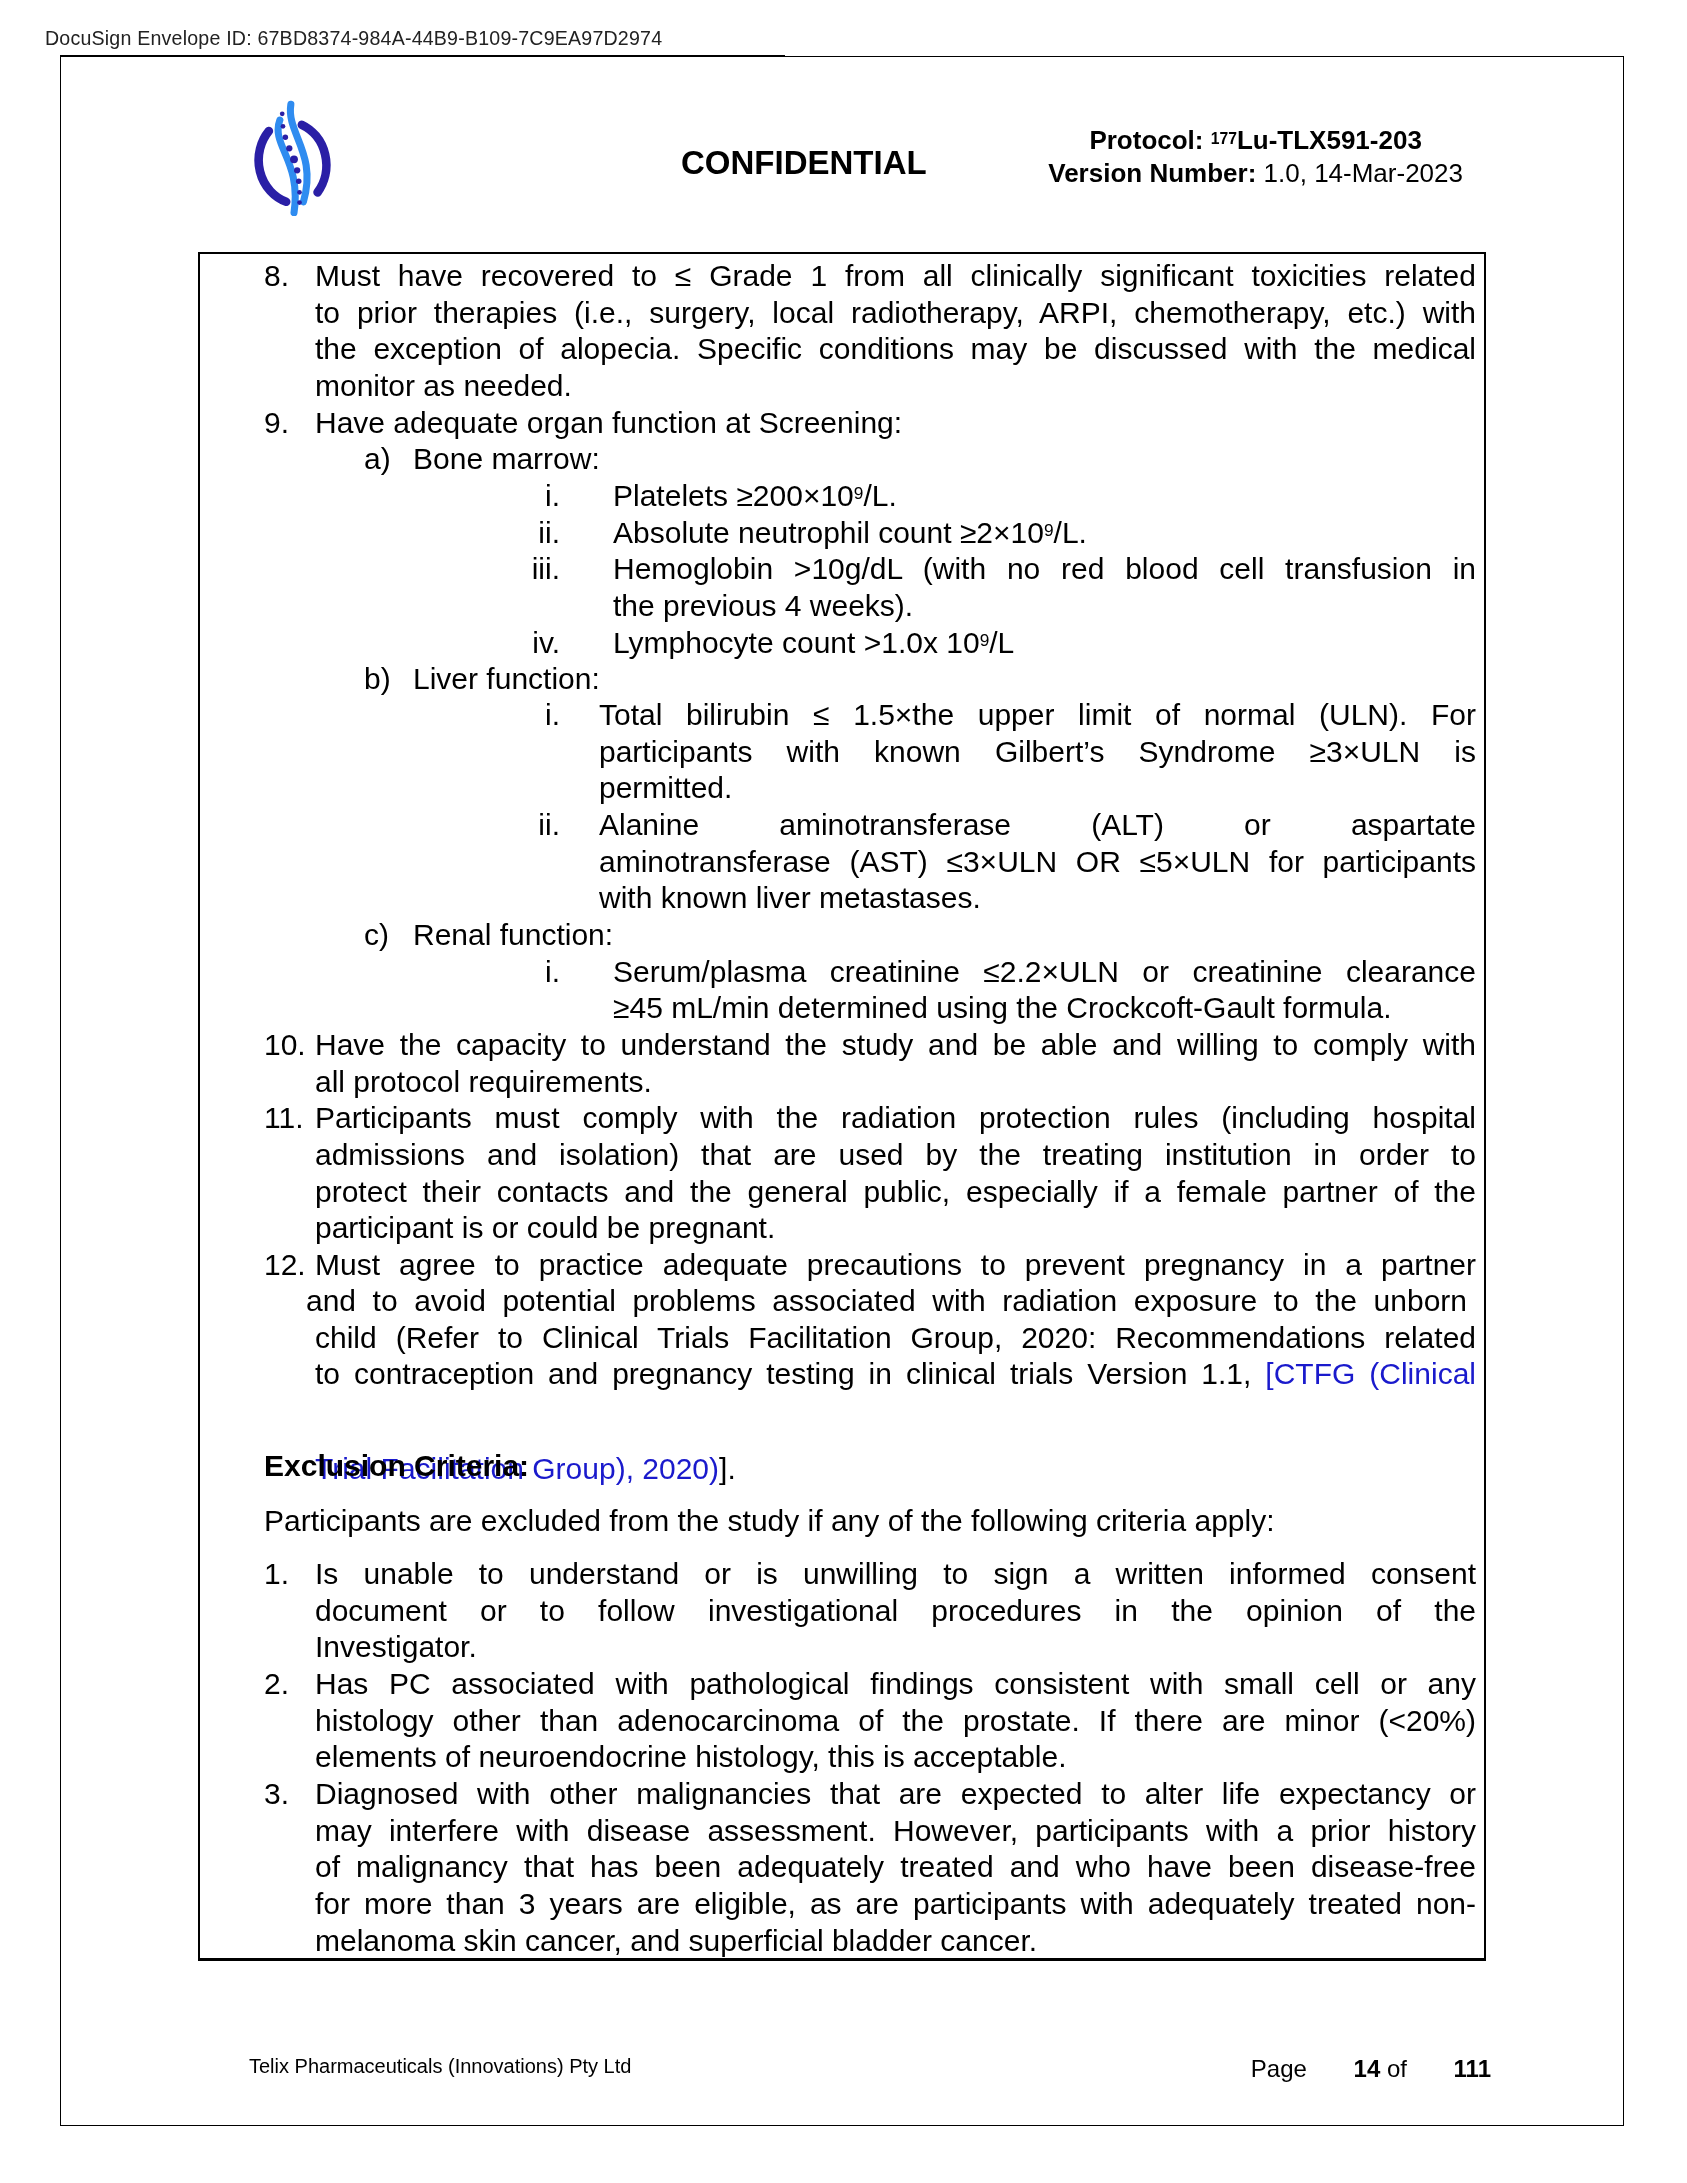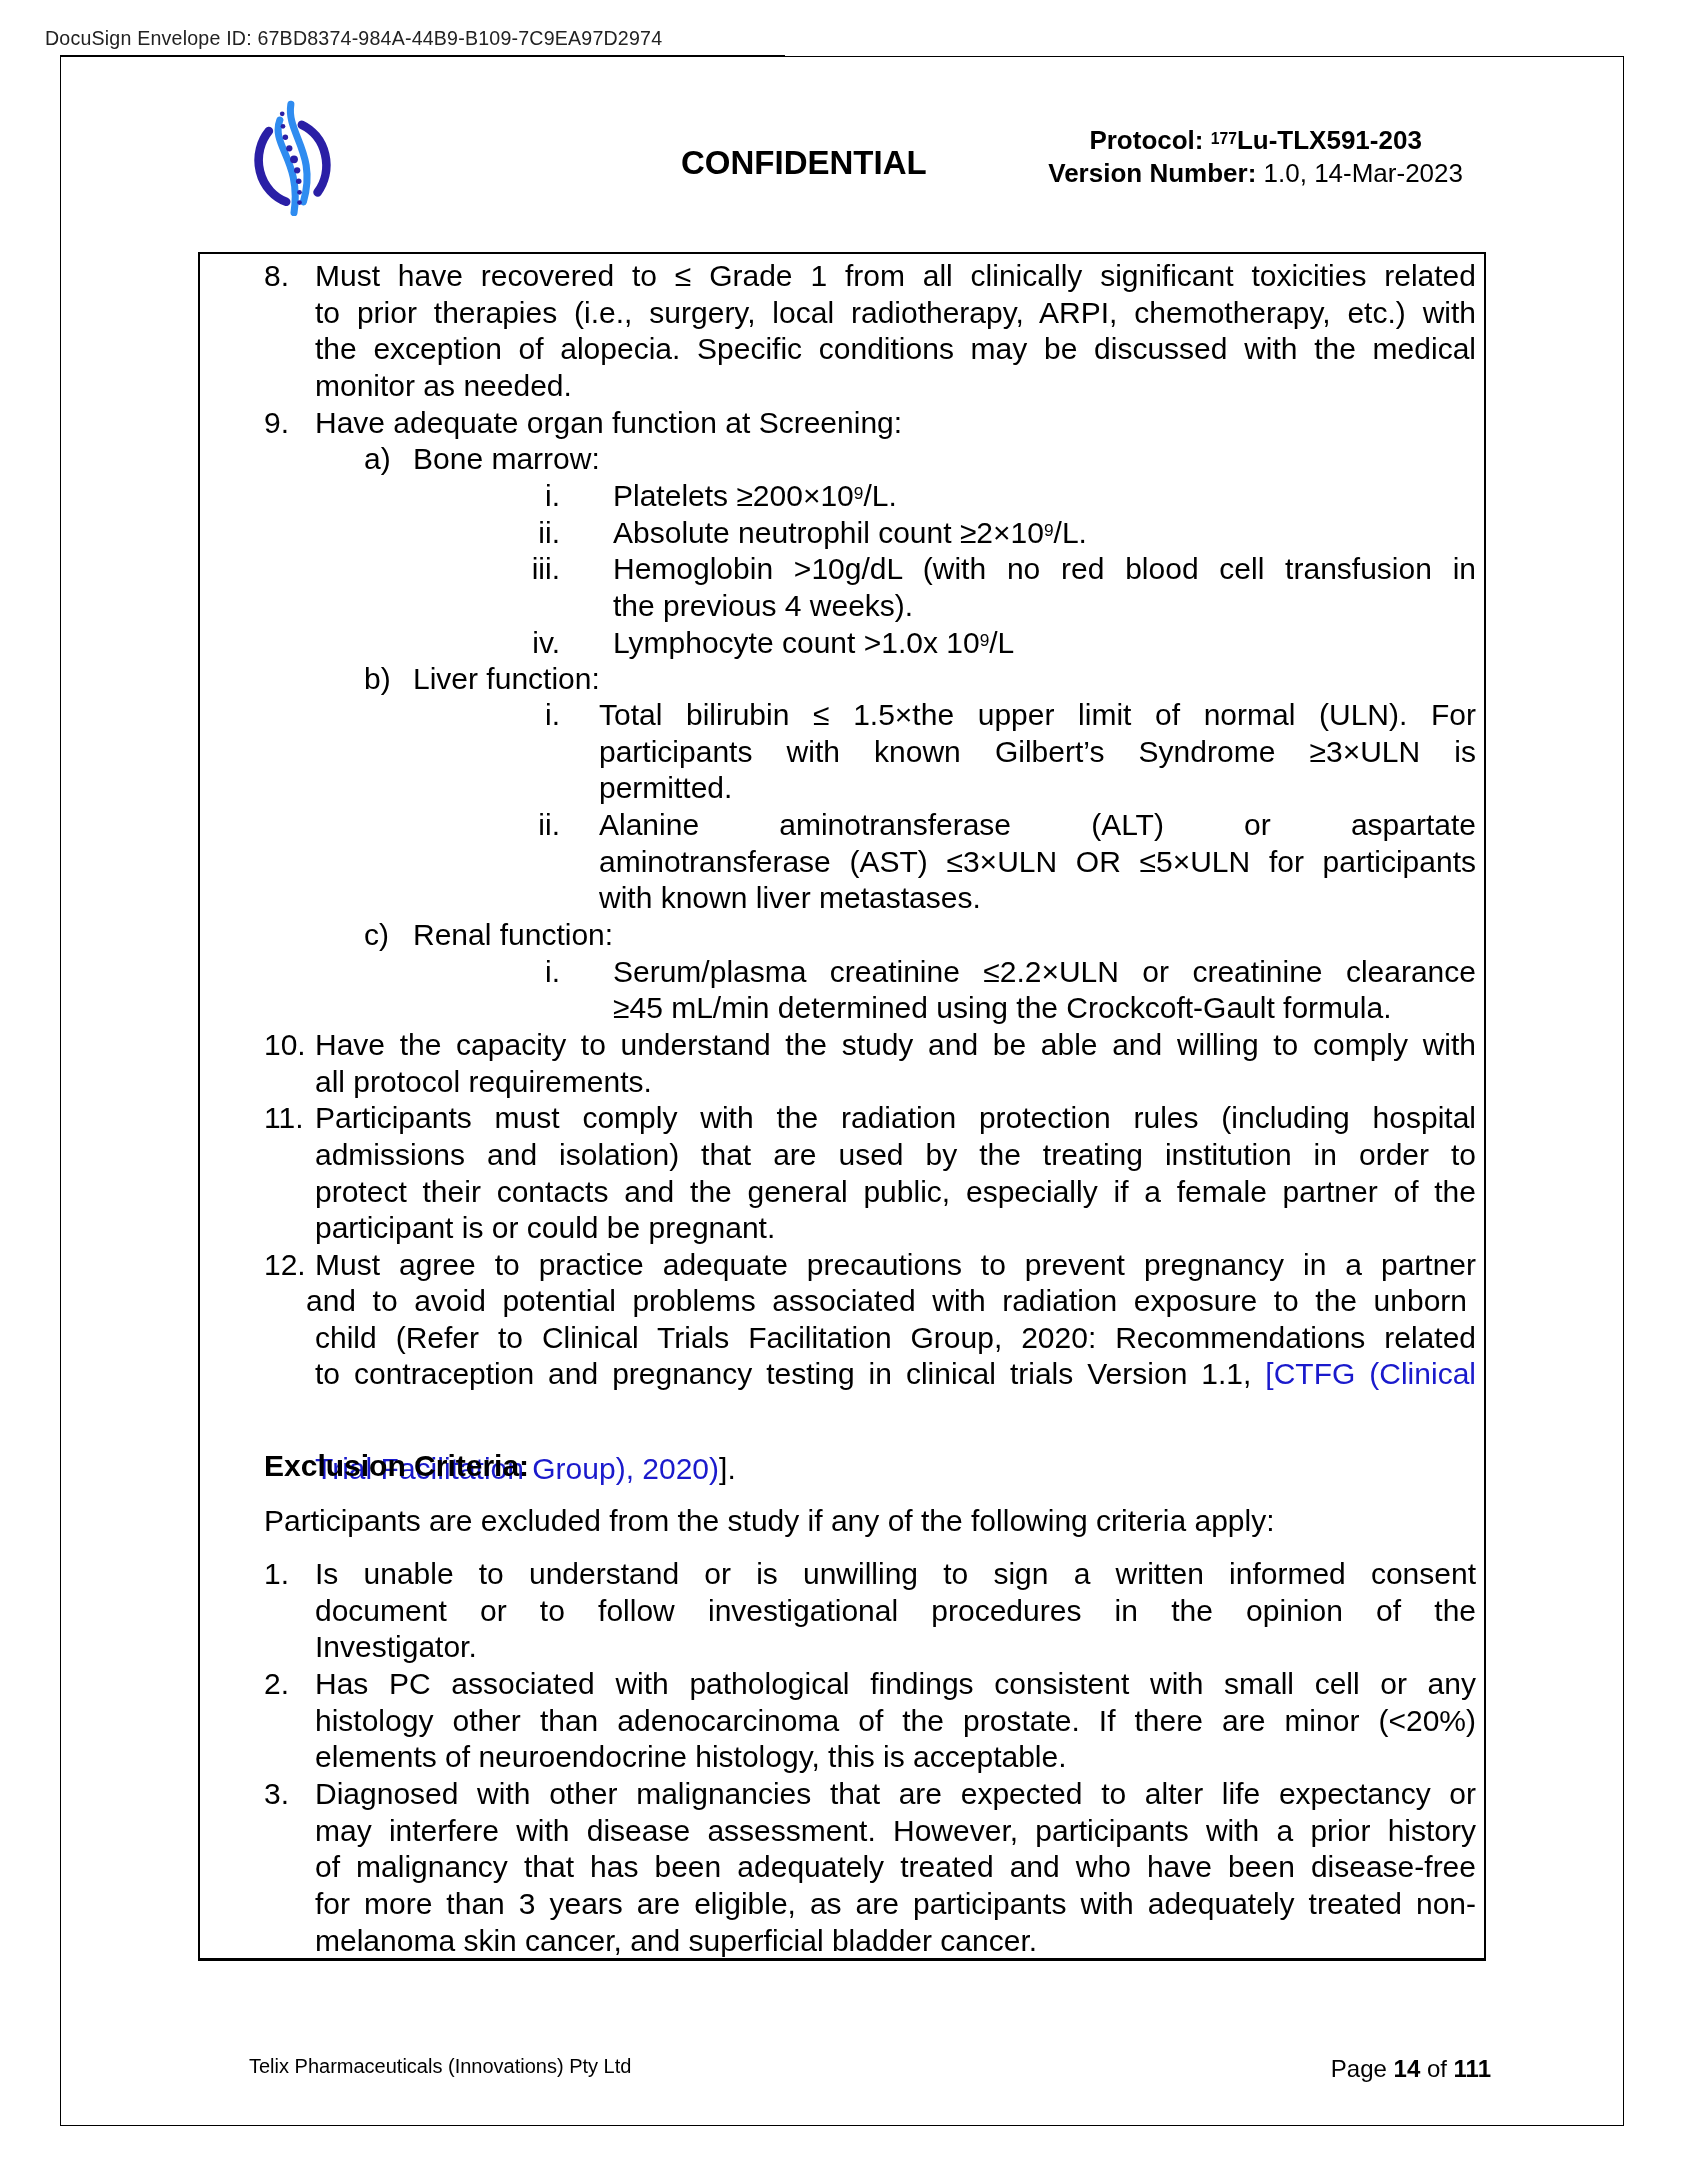--- a/index.html
+++ b/index.html
@@ -18,21 +18,21 @@
   .box { position:absolute; left:198px; top:252px; width:1288px; height:1709px; border:2.4px solid #000; box-sizing:border-box; border-bottom-width:3.1px; }
   .content { position:absolute; left:0; top:0; width:100%; }
   .ln { position:absolute; font-size:30px; line-height:37px; white-space:nowrap; }
   .just { text-align:justify; text-align-last:justify; white-space:normal; }
   .num { position:absolute; font-size:30px; line-height:37px; }
   .numR { position:absolute; font-size:30px; line-height:37px; text-align:right; }
   .link { color:#1a1acc; }
   .bold { font-weight:bold; }
   .footer-left { position:absolute; left:249px; top:2055px; font-size:20px; }
   .footer-right { position:absolute; right:196px; top:2055px; font-size:24px; }
-  .footer-right b { font-weight:bold; }
+  .footer-right b { font-weight:bold;margin-left:40px; }
   .sup9 { font-size:17.3px; vertical-align:top; position:relative; top:-1.6px; }
 </style>
 </head>
 <body>
 
 <div class="envelope">DocuSign Envelope ID: 67BD8374-984A-44B9-B109-7C9EA97D2974</div>
 <div class="frame"></div>
 <div class="frame-top-gap"></div>
 <div class="frame-top-gap-line"></div>
 

